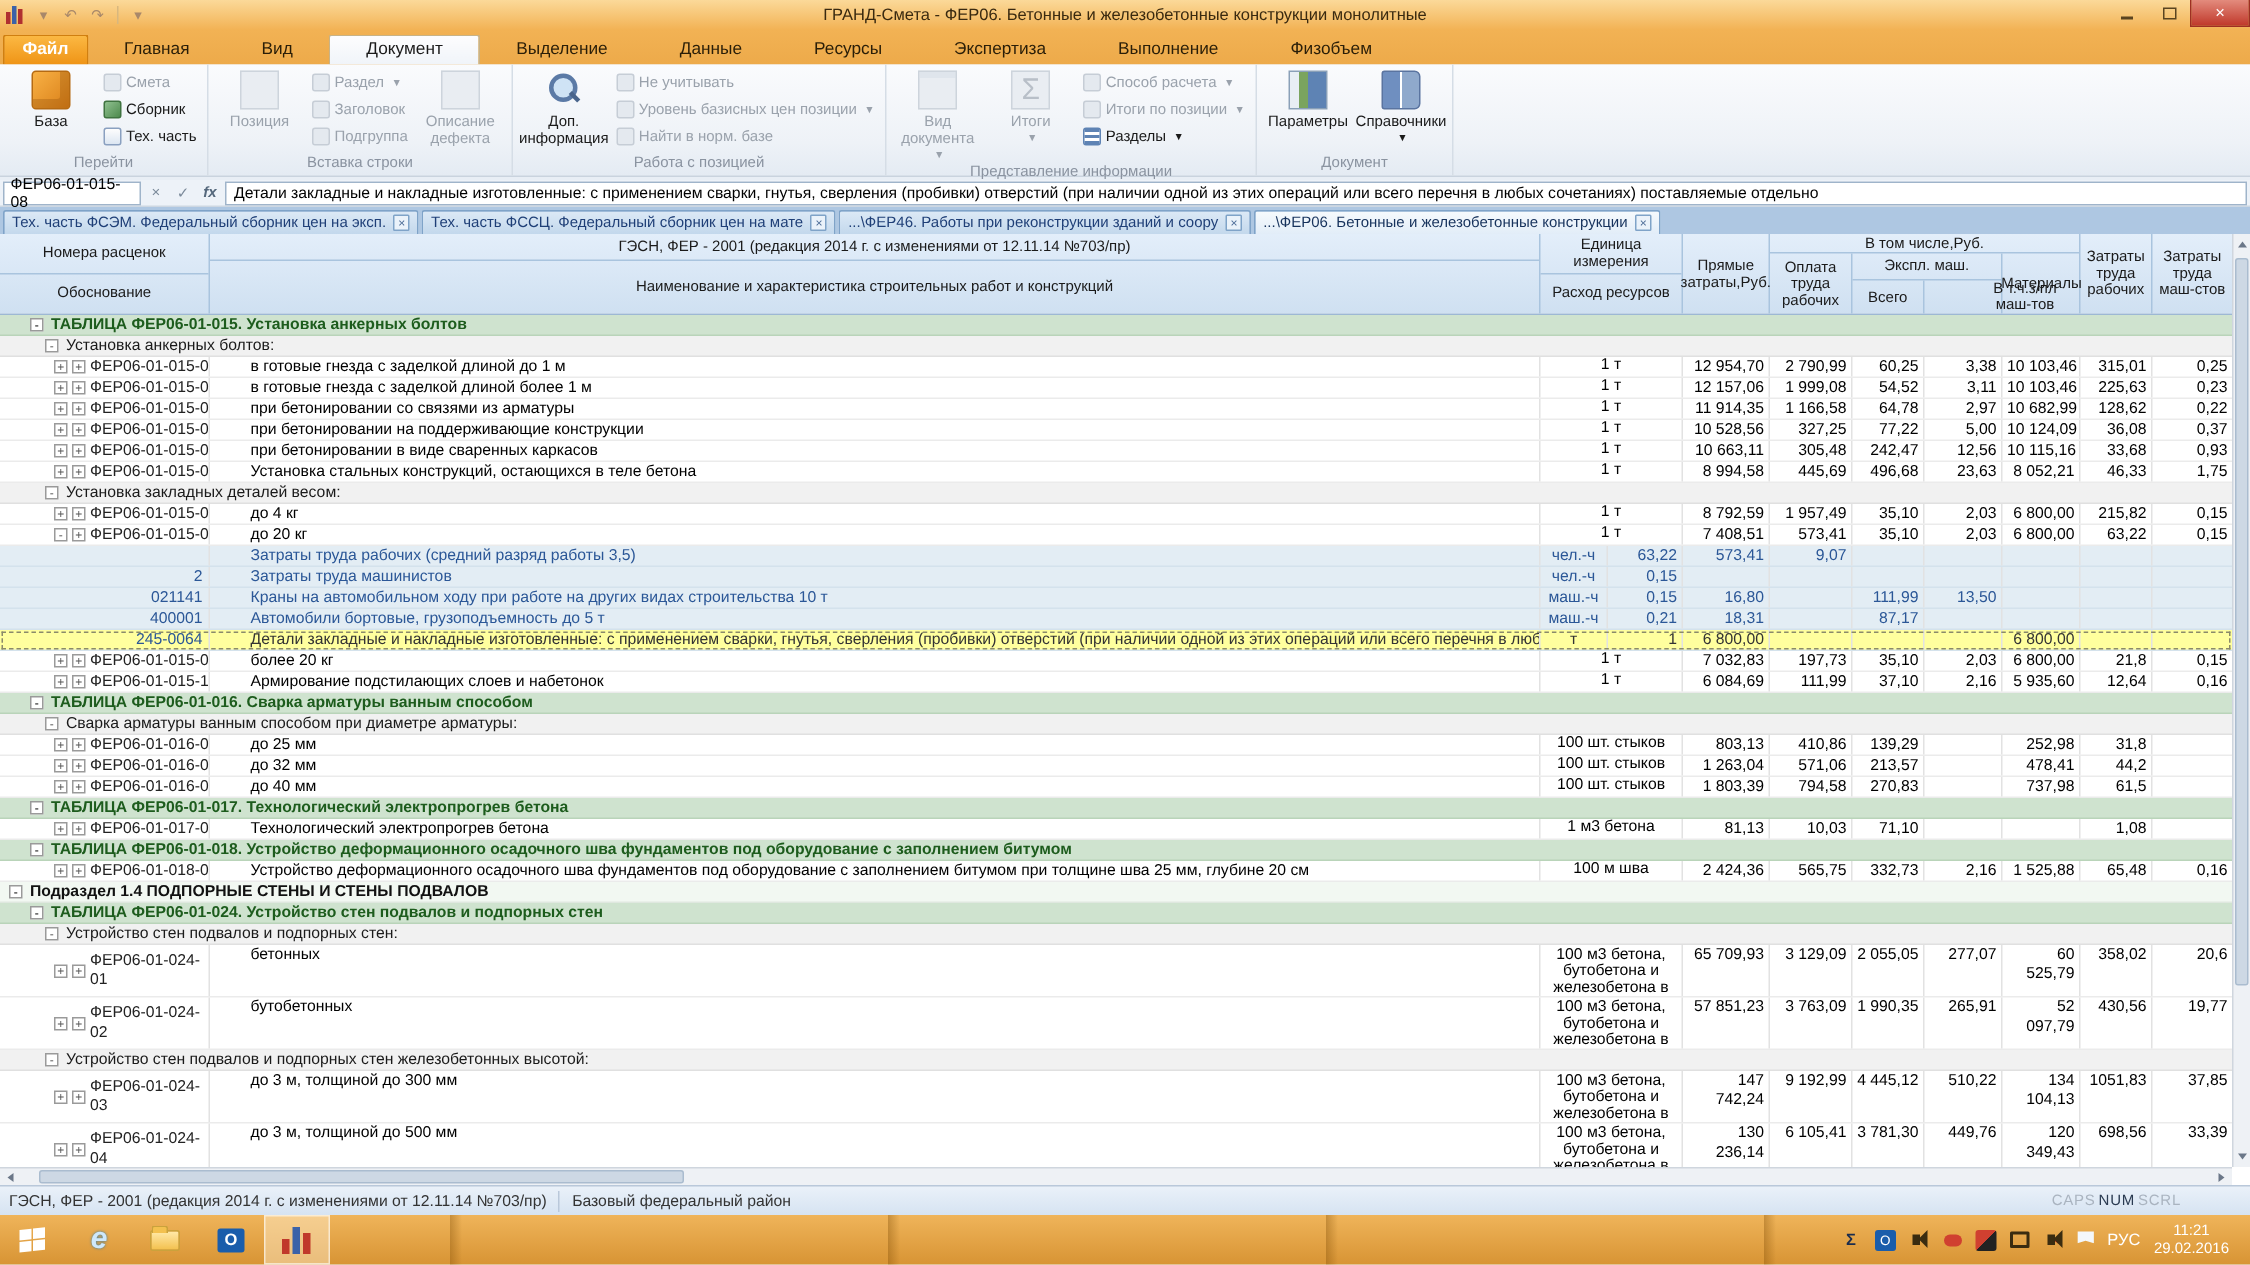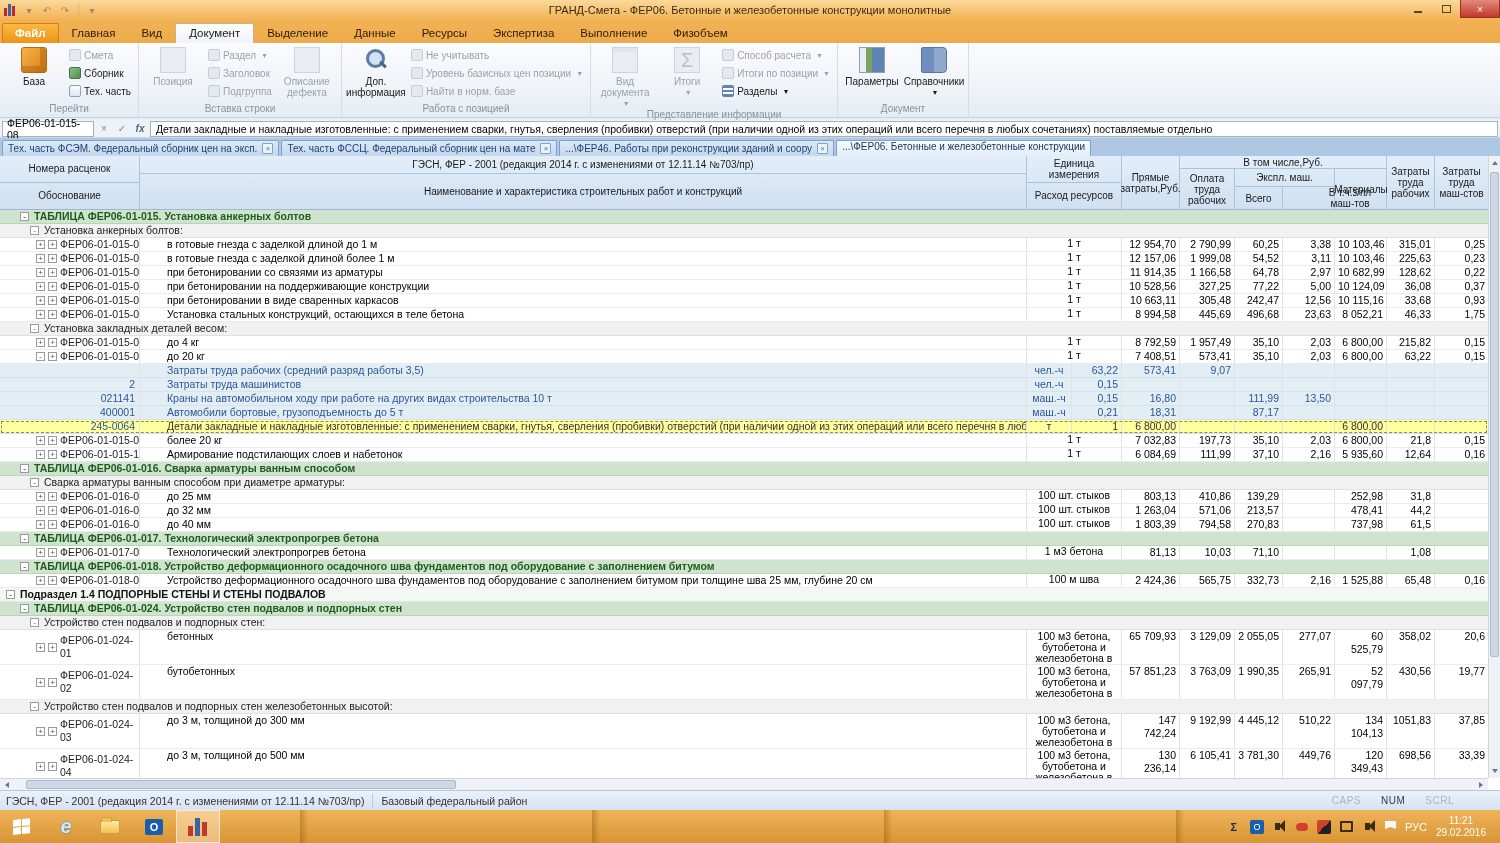--- a/index.html
+++ b/index.html
@@ -19,21 +19,21 @@
   .wtitle { position:absolute; left:0; right:0; text-align:center; font-size:11px; color:#3a2a10; pointer-events:none; }
   .winctrl { margin-left:auto; display:flex; height:100%; align-items:flex-start; }
   .wbtn { width:28px; height:18px; display:flex; align-items:center; justify-content:center; font-size:11px; color:#5a4420; }
   .wbtn .mini { width:8px; height:2px; background:#5a4420; margin-top:6px;}
   .wbtn .maxi { width:9px; height:8px; border:1px solid #5a4420; }
   .wbtn.close { background:linear-gradient(180deg,#e38b7d,#c0392b); color:#fff; border:1px solid #9e2f23; border-top:none; width:40px;}
 
   
   .tabrow { position:absolute; top:20px; left:0; right:0; height:23px;
     background:linear-gradient(180deg,#f2b254,#edaa4a); display:flex; align-items:flex-end; padding-left:2px; }
-  .rtab { padding:3px 13px 4px; font-size:11.5px; color:#2a1e08; cursor:default; }
+  .rtab { padding:3px 24px 4px; font-size:11.5px; color:#2a1e08; cursor:default; }
   .rtab.file { background:linear-gradient(180deg,#fbb843,#ef9416); color:#fff; font-weight:bold;
     border:1px solid #d07f10; border-bottom:none; border-radius:2px 2px 0 0; padding:3px 12px 4px; }
   .rtab.active { background:linear-gradient(180deg,#fdfdfe,#f0f4f9); border:1px solid #c8b387;
     border-bottom:none; border-radius:2px 2px 0 0; color:#1a1a1a; }
 
   
   .ribbon { position:absolute; top:43px; left:0; right:0; height:75px;
     background:linear-gradient(180deg,#fafbfd,#eef2f7 70%,#e4ebf3);
     border-bottom:1px solid #c9d3de; display:flex; }
   .rgroup { display:flex; flex-direction:column; border-right:1px solid #d5dde6; padding:1px 3px 0; }
@@ -82,21 +82,21 @@
   .fbtn.fx { font-style:italic; font-weight:bold; color:#55687c; }
   .ffield { flex:1; height:16px; background:#fff; border:1px solid #9fb4ca; font-size:10.5px;
     display:flex; align-items:center; padding:0 5px; white-space:nowrap; overflow:hidden; }
 
   
   .doctabs { position:absolute; top:138px; left:0; right:0; height:18px; background:#aec7e2;
     display:flex; align-items:flex-end; gap:2px; padding:1px 2px 0; }
   .dtab { height:16px; background:linear-gradient(180deg,#dcE9f6,#c3d8ec); border:1px solid #7fa3c8;
     border-bottom:none; border-radius:2px 2px 0 0; display:flex; align-items:center; gap:5px;
     font-size:10px; color:#1f3f77; padding:0 5px; white-space:nowrap;margin-top:40px; }
-  .dtab.active { background:linear-gradient(180deg,#f6fafd,#e2edf8); color:#16325c;flex-direction:column; }
+  .dtab.active { background:linear-gradient(180deg,#f6fafd,#e2edf8); color:#16325c; }
   .dtab .x { width:11px; height:11px; border:1px solid #7fa3c8; background:#eaf2fa; color:#4a6a96;
     font-size:8px; line-height:9px; text-align:center; border-radius:1px;}
 
   
   .grid { position:absolute; top:156px; left:0; right:0; height:634px; background:#fff; }
   .thead { display:flex; height:54px; background:linear-gradient(180deg,#e3eefa,#cfe0f1);
     border-bottom:1px solid #9db8d4; font-size:10px; color:#1a1a1a; }
   .hcol { border-right:1px solid #a9c4de; display:flex; flex-direction:column; flex:none; }
   .hrow { display:flex; flex:1; }
   .hcell { display:flex; align-items:center; justify-content:center; text-align:center;
@@ -146,21 +146,21 @@
   .tri.right { border-top:3px solid transparent; border-bottom:3px solid transparent; border-left:4px solid #6b7788; border-right:none;}
   .hscroll { position:absolute; left:0; right:12px; bottom:0; height:12px; background:#eef1f5; border-top:1px solid #cfd6de; }
   .hthumb { position:absolute; top:1px; bottom:1px; left:26px; width:430px; background:#cdd8e4; border:1px solid #aabccf; border-radius:2px;}
   .harr { position:absolute; top:0; width:14px; height:12px; display:flex; align-items:center; justify-content:center; }
 
   
   .statusbar { position:absolute; top:790px; left:0; right:0; height:20px;
     background:linear-gradient(180deg,#eaf1f9,#d6e3f2); border-top:1px solid #b9c8da;
     display:flex; align-items:center; font-size:10.5px; color:#333; padding:0 6px; }
   .stsep { width:1px; height:14px; background:#b9c8da; margin:0 8px; }
-  .indics { margin-left:auto; display:flex; gap:20px; font-size:10px; letter-spacing:.5px; padding-right:40px;}
+  .indics { margin-left:auto; display:flex; gap:2px; font-size:10px; letter-spacing:.5px; padding-right:40px;}
   .ind { color:#aab4c0; } .ind.on { color:#2b3b52; }
 
   
   .taskbar { position:absolute; top:810px; left:0; right:0; height:33px;
     background:linear-gradient(180deg,#eFb45a,#d89434); display:flex; align-items:center; }
   .tstripe { position:absolute; top:0; bottom:0; width:8px; background:linear-gradient(90deg,rgba(120,70,0,.35),rgba(120,70,0,0)); }
   .tbtn { width:44px; height:33px; display:flex; align-items:center; justify-content:center; position:relative; }
   .tbtn.active { background:rgba(255,240,210,.45); box-shadow:inset 0 0 0 1px rgba(255,255,255,.6); }
   .winlogo { width:18px; height:16px; display:grid; grid-template-columns:8px 8px; grid-template-rows:7px 7px; gap:1px; transform:skewY(-6deg); }
   .winlogo i { background:#fff; }

